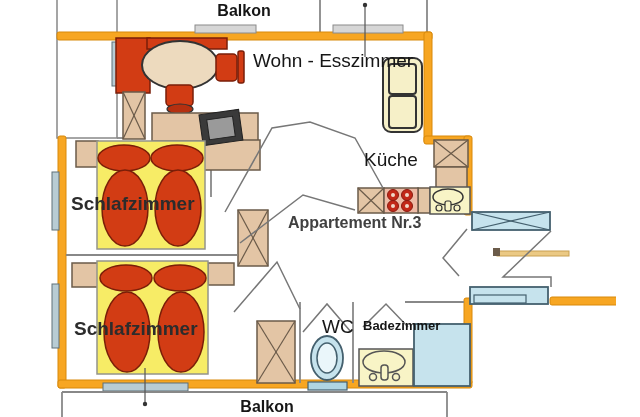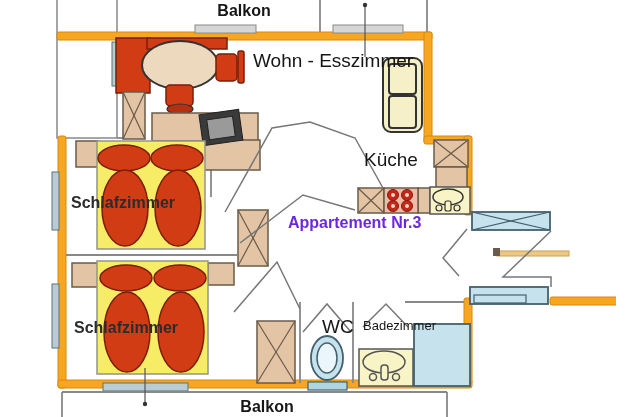--- a/index.html
+++ b/index.html
@@ -4,22 +4,22 @@
 <style>
   html,body{margin:0;padding:0;background:#ffffff;}
   #canvas{
     position:relative;width:616px;height:417px;background:#ffffff;
     font-family:"Liberation Sans",sans-serif;overflow:hidden;
   }
   #plan-svg{position:absolute;left:0;top:0;}
   .lbl{position:absolute;color:#161616;white-space:nowrap;line-height:1.1;}
   .lbl-balkon{font-size:16px;font-weight:bold;width:100px;text-align:center;}
   .lbl-room{font-size:19px;}
-  .lbl-bed{font-size:16px;font-weight:bold;color:#2c2c2c;}
-  .lbl-accent{font-size:16px;font-weight:bold;color:#6d28d9;}
+  .lbl-bed{font-size:19px;font-weight:bold;color:#2c2c2c;}
+  .lbl-accent{font-size:16px;font-weight:bold;color:#404040;}
   .lbl-small{font-size:13px;}
   
   .wall{fill:#F7A622;stroke:#D8890A;stroke-width:1;}
   .tan{fill:#E3C5A5;stroke:#6B5B4A;stroke-width:1.5;}
   .xline{stroke:#6B5B4A;stroke-width:1.2;}
   .red{fill:#D23C14;stroke:#7A1E08;stroke-width:1.5;}
   .yellow{fill:#F7EC66;stroke:#94948a;stroke-width:1.5;}
   .blue{fill:#C6E3ED;stroke:#44606E;stroke-width:1.8;}
   .bluel{stroke:#44606E;stroke-width:1.2;fill:none;}
   .cream{fill:#F6F0C8;stroke:#333;stroke-width:2;}
@@ -219,16 +219,16 @@
   <div class="lbl lbl-room" style="left:364px;top:150px;">Küche</div>
 
   <div class="lbl lbl-accent" style="left:288px;top:214px;">Appartement Nr.3</div>
 
   <div class="lbl lbl-bed" style="left:71px;top:194px;">Schlafzimmer</div>
 
   <div class="lbl lbl-bed" style="left:74px;top:319px;">Schlafzimmer</div>
 
   <div class="lbl lbl-room" style="left:322px;top:317px;">WC</div>
 
-  <div class="lbl lbl-small" style="left:363px;top:319px;">Badezimmer</div>
+  <div class="lbl lbl-small" style="left:363px;top:319px;font-weight:bold;">Badezimmer</div>
 
   <div class="lbl lbl-balkon" style="left:217px;top:398px;">Balkon</div>
 </div>
 
 </body></html>

